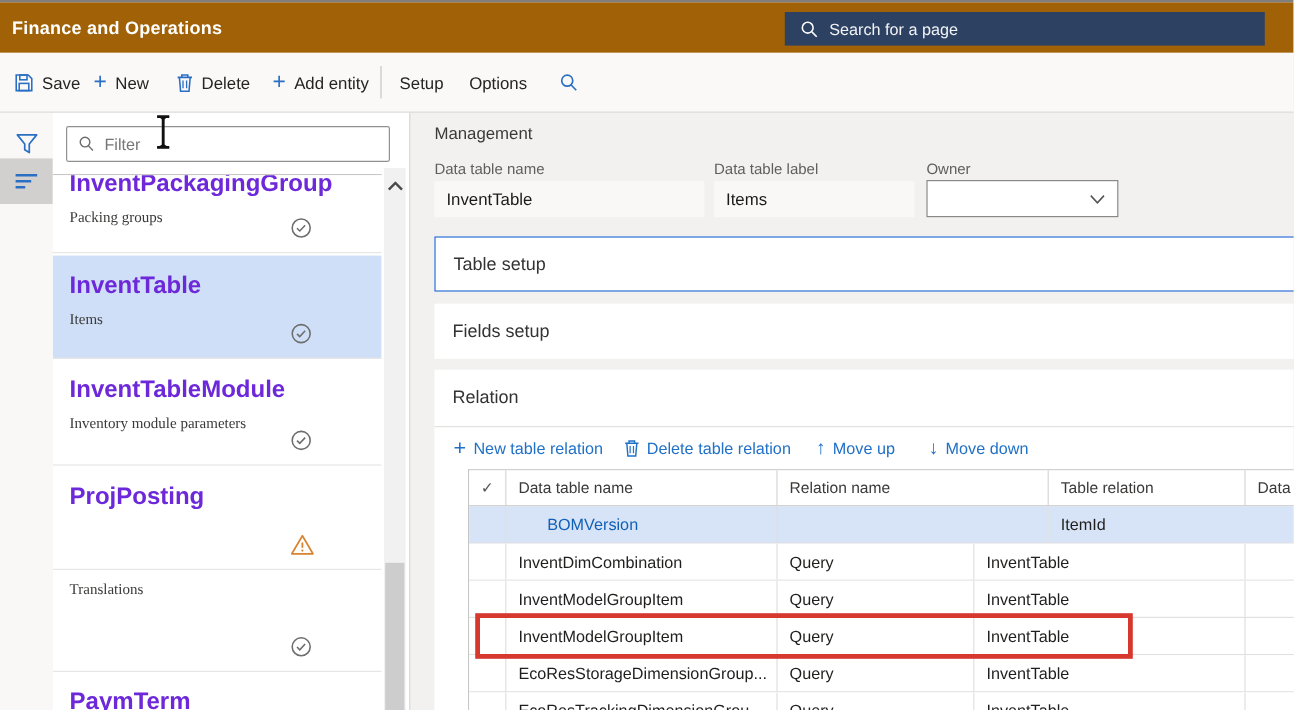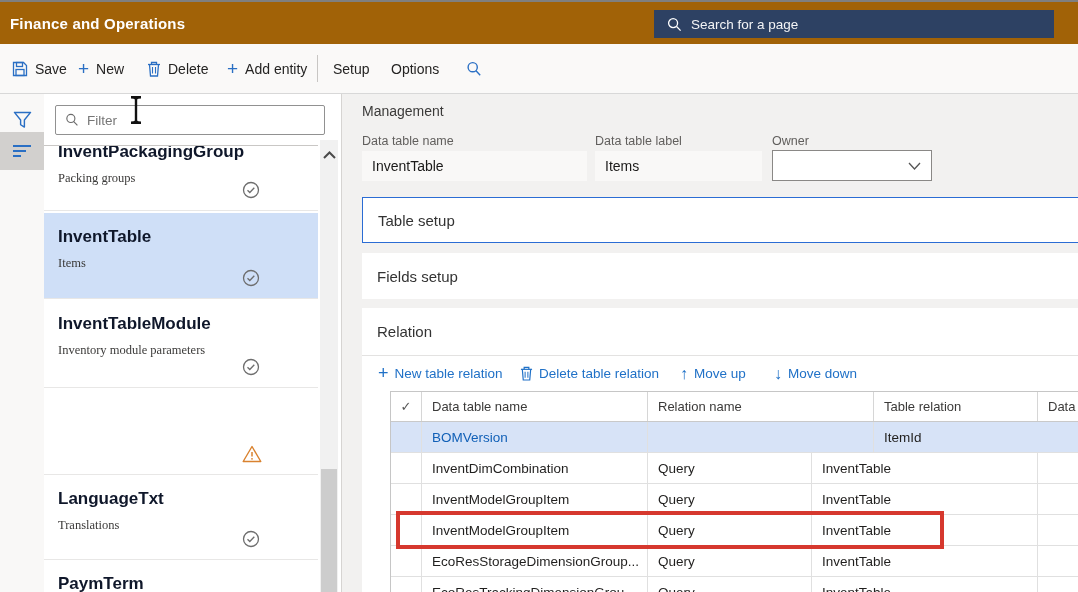--- a/index.html
+++ b/index.html
@@ -38,21 +38,21 @@
     border-right:1px solid #d6d4d2; }
   .filter-wrap { position:absolute; left:11px; top:11px; width:270px; height:30px; border:1px solid #919191;
     border-radius:2px; background:#fff; display:flex; align-items:center; gap:8px; padding-left:9px; }
   .filter-wrap input { border:none; outline:none; font-family:"Liberation Sans",sans-serif;
     font-size:13.5px; color:#201f1e; width:220px; background:transparent; }
   .filter-wrap input::placeholder { color:#767676; }
   .text-cursor { position:absolute; left:83px; top:1px; }
   .sd-list { position:absolute; left:0; top:51px; width:274px; height:447px; overflow:hidden; border-top:1px solid #c9c7c5; }
   .sd-item { position:absolute; left:0; width:274px; border-bottom:1px solid #e8e7e6; background:#fff; cursor:pointer; }
   .sd-item.sel { background:#cfdff7; }
-  .sd-title { padding:14px 0 0 14px; font-size:17px; font-weight:bold; color:#0f172a; white-space:nowrap; }
+  .sd-title { padding:14px 0 0 14px; font-size:20px; font-weight:bold; color:#6d28d9; white-space:nowrap; }
   .sd-sub { padding:9px 0 0 14px; font-size:12.5px; color:#3b3a39;font-family:Liberation Serif, serif; }
   .sd-status { position:absolute; left:198px; bottom:11px; }
   .sd-scroll { position:absolute; left:276px; top:46px; width:18px; height:452px; background:#f1f1f1; }
   .sd-scroll-up { position:absolute; left:0; top:4px; width:18px; height:22px; display:flex; align-items:center; justify-content:center; cursor:pointer; }
   .sd-thumb { position:absolute; left:1px; top:329px; width:16px; height:123px; background:#cdcdcd; cursor:pointer; }
 
   
   .main { position:absolute; left:343px; top:94px; width:735px; height:498px; background:#f2f1f0; }
   .mgmt-label { position:absolute; left:19px; top:9px; font-size:14px; color:#3b3a39; }
   .fld-label { position:absolute; font-size:12.5px; color:#605e5c; }
@@ -77,21 +77,21 @@
   .g-row.hdr { height:30px; border-bottom:1px solid #c9c9c9; }
   .g-row.sel { background:#d7e3f7; }
   .g-cell { height:100%; border-right:1px solid #e0e0e0; display:flex; align-items:center;
     padding-left:10px; font-size:13.5px; color:#201f1e; white-space:nowrap; overflow:hidden; position:relative; }
   .hdr .g-cell { font-size:13px; color:#3b3a39; border-right:1px solid #d6d6d6; }
   .c0 { width:31px; padding-left:0; justify-content:center; }
   .c1 { width:226px; }
   .c2 { width:164px; }
   .c3 { width:226px; }
   .c4 { width:61px; border-right:none; }
-  .link { color:#1160b7; cursor:pointer; }
+  .link { color:#1160b7; cursor:pointer;margin-left:24px; }
   .cell-chevron { position:absolute; right:12px; top:11px; }
 
   .red-box { position:absolute; left:396px; top:511px; width:548px; height:38px;
     border:4px solid #d6382e; pointer-events:none; z-index:9; }
 </style>
 </head>
 <body>
 
 <div class="top-strip"></div>
 
@@ -199,29 +199,29 @@
     <div class="sd-item" style="top:154px;height:88px">
       <div class="sd-title">InventTableModule</div>
       <div class="sd-sub">Inventory module parameters</div>
       <svg class="sd-status" width="18" height="18" viewBox="0 0 18 18">
         <circle cx="9" cy="9" r="7.5" fill="none" stroke="#6d6d6d" stroke-width="1.3"></circle>
         <path d="M5.5 9.2l2.3 2.3 4.5-4.8" fill="none" stroke="#6d6d6d" stroke-width="1.3"></path>
       </svg>
     </div>
 
     <div class="sd-item" style="top:243px;height:86px">
+      <div class="sd-title">ProjPosting</div>
       <svg class="sd-status" width="20" height="18" viewBox="0 0 20 18">
         <path d="M10 1.5 L18.8 16.5 H1.2 Z" fill="none" stroke="#d9822f" stroke-width="1.4" stroke-linejoin="round"></path>
         <line x1="10" y1="7" x2="10" y2="11.5" stroke="#d9822f" stroke-width="1.5"></line>
         <circle cx="10" cy="13.8" r="0.9" fill="#d9822f"></circle>
       </svg>
     </div>
 
     <div class="sd-item" style="top:329px;height:85px">
-      <div class="sd-title">LanguageTxt</div>
       <div class="sd-sub">Translations</div>
       <svg class="sd-status" width="18" height="18" viewBox="0 0 18 18">
         <circle cx="9" cy="9" r="7.5" fill="none" stroke="#6d6d6d" stroke-width="1.3"></circle>
         <path d="M5.5 9.2l2.3 2.3 4.5-4.8" fill="none" stroke="#6d6d6d" stroke-width="1.3"></path>
       </svg>
     </div>
 
     <div class="sd-item" style="top:414px;height:40px;border-bottom:none">
       <div class="sd-title">PaymTerm</div>
     </div>

